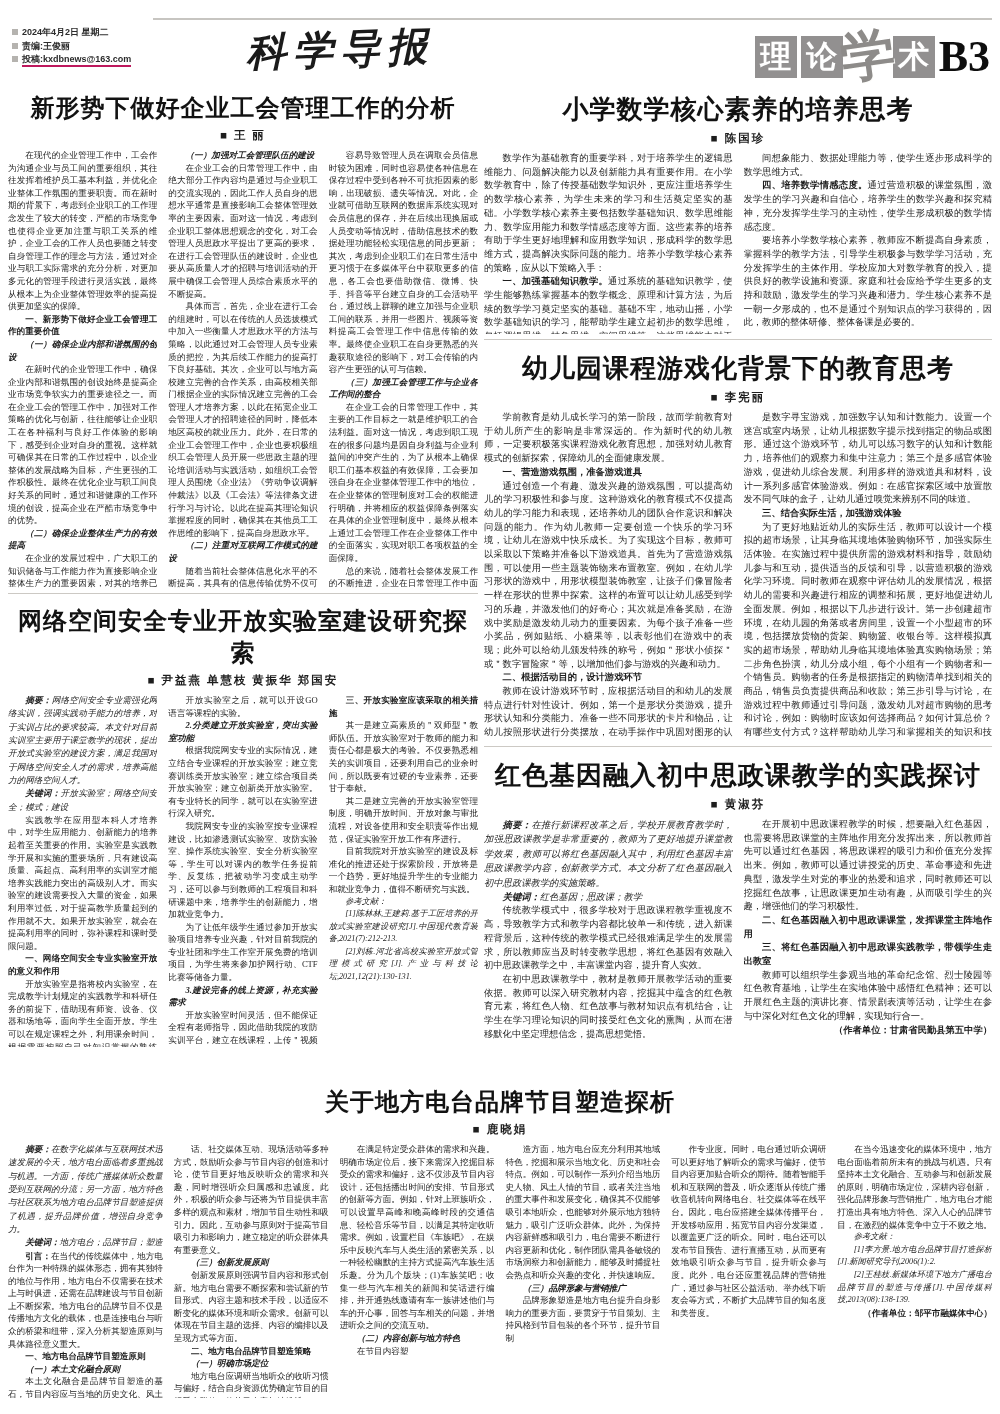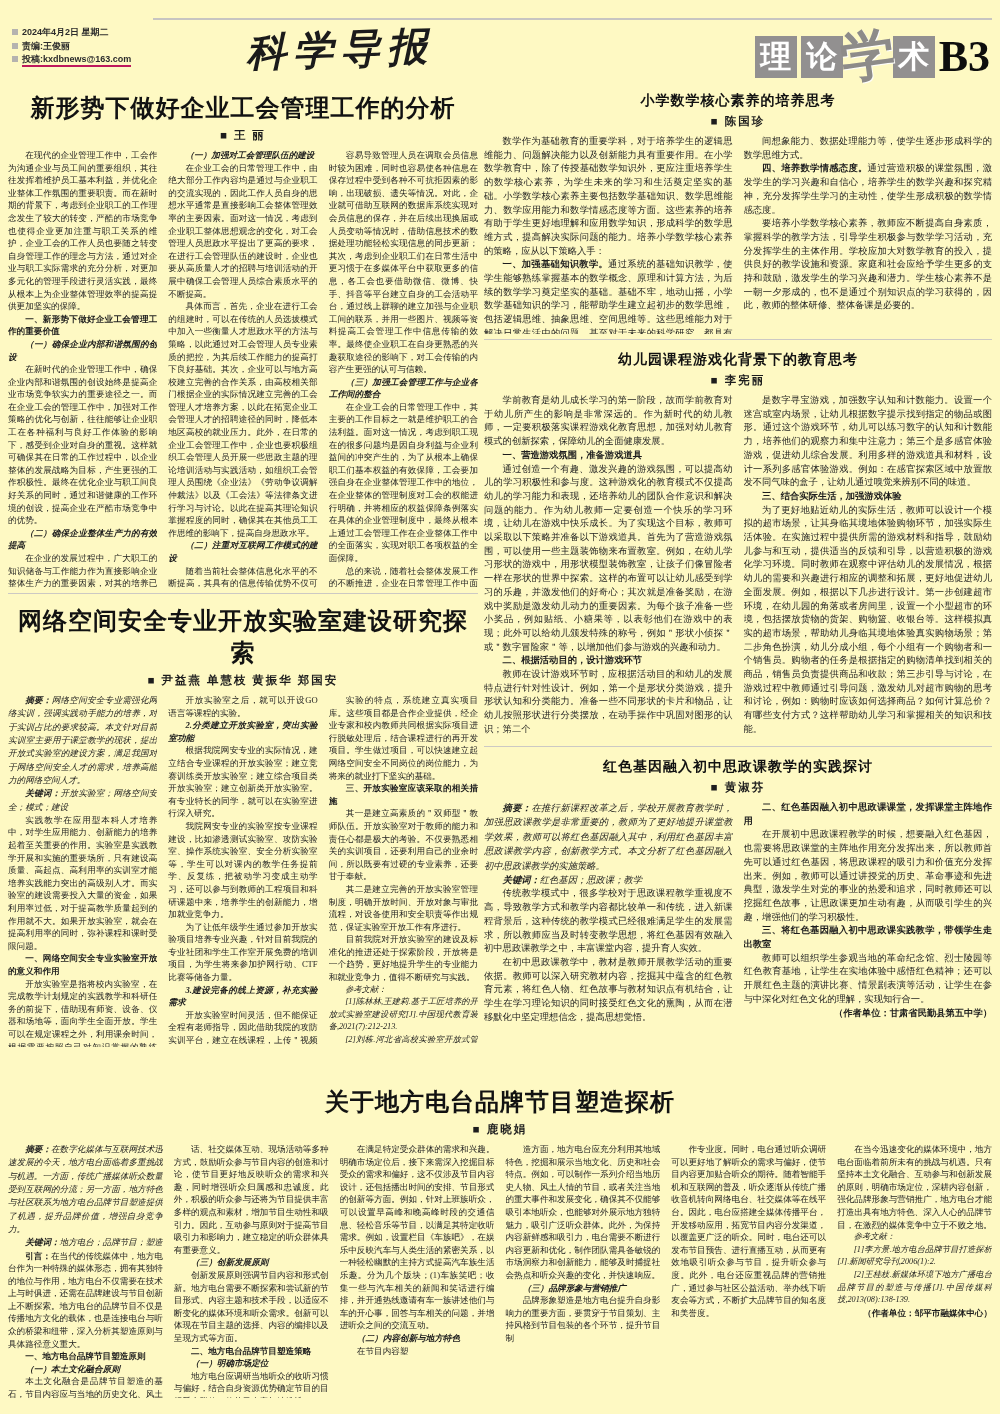--- a/index.html
+++ b/index.html
@@ -1,16 +1,16 @@
 <!DOCTYPE html>
 <html><head>
 <meta charset="utf-8">
 <style>
   html,body{margin:0;padding:0;background:#e8e6e2;}
-  .page{position:relative;width:1000px;height:1414px;margin:0 auto;background:#fef9c3;
+  .page{position:relative;width:1000px;height:1414px;margin:0 auto;background:#ffffff;
         font-family:"Liberation Serif","DejaVu Serif",serif;color:#1d1d1d;overflow:hidden;
         box-sizing:border-box;padding:0 8px;}
   
   .hdr{position:relative;height:86px;}
   .top-rule{position:absolute;left:145px;right:0;top:18px;border-top:2px solid #c7c5c1;}
   .hdr-info{position:absolute;left:4px;top:26px;font-size:9px;line-height:13.5px;font-weight:700;color:#2c2c2c;
             font-family:"Liberation Sans",sans-serif;}
   .hdr-info .row{white-space:nowrap;}
   .hdr-info .sq{display:inline-block;width:6px;height:6px;background:#b5b3af;margin-right:4px;}
   .hdr-info .mail{border-bottom:2px solid #be185d;padding-bottom:1px;}
@@ -26,21 +26,21 @@
   .halves{display:flex;gap:6px;}
   .half-l{width:470px;flex:none;}
   .half-r{flex:1;min-width:0;}
   .rule{border-top:1px solid #ccc9c4;margin:5px 0;}
   article{overflow:hidden;}
   .a1{height:502px;} .a4{height:448px;}
   .a2{height:248px;} .a3{height:396px;} .a5{height:322px;}
   .a6{height:318px;margin-top:6px;}
   .atitle{text-align:center;font-weight:700;font-family:"Liberation Sans","DejaVu Sans",sans-serif;
           color:#121212;margin:6px 0 0;letter-spacing:1px;}
-  .t-lg{font-size:24px;} .t-md{font-size:14px;}
+  .t-lg{font-size:24px;} .t-md{font-size:26px;}
   .byline{text-align:center;font-size:11.5px;font-weight:700;margin:4px 0 6px;letter-spacing:2px;}
   .cols{display:flex;gap:11px;align-items:stretch;}
   .col{flex:1;min-width:0;overflow:hidden;}
   .fs-s{font-size:8.6px;line-height:12.6px;}
   .fs-m{font-size:9.3px;line-height:13.7px;}
   
   .blk{margin:0;padding:0;text-align:justify;}
   .t-p,.t-h,.t-h2,.t-k,.t-ref{text-indent:2em;}
   .t-h{font-weight:700;font-family:"Liberation Sans","DejaVu Sans",sans-serif;}
   .t-h2{font-weight:700;font-style:italic;}
@@ -116,21 +116,20 @@
           <div class="col">
               <p class="blk t-p">开放实验室之后，就可以开设GO语言等课程的实验。</p>
               <p class="blk t-h2">2.分类建立开放实验室，突出实验室功能</p>
               <p class="blk t-p">根据我院网安专业的实际情况，建立结合专业课程的开放实验室；建立竞赛训练类开放实验室；建立综合项目类开放实验室；建立创新类开放实验室。有专业特长的同学，就可以在实验室进行深入研究。</p>
               <p class="blk t-p">我院网安专业的实验室按专业课程建设，比如渗透测试实验室、攻防实验室、操作系统实验室、安全分析实验室等，学生可以对课内的教学任务提前学、反复练，把被动学习变成主动学习，还可以参与到教师的工程项目和科研课题中来，培养学生的创新能力，增加就业竞争力。</p>
               <p class="blk t-p">为了让低年级学生通过参加开放实验项目培养专业兴趣，针对目前我院的专业社团和学生工作室开展免费的培训项目，为学生将来参加护网行动、CTF比赛等储备力量。</p>
               <p class="blk t-h2">3.建设完备的线上资源，补充实验需求</p>
               <p class="blk t-p">开放实验室时间灵活，但不能保证全程有老师指导，因此借助我院的攻防实训平台，建立在线课程，上传＂视频＂资源，将实验过程中的重点、难点、易错点等录制成短视频，将实验室进行各类不同实训的注意事项录制成视频，学生就可以更加灵活地结合线上资源开展心仪的实验项目。</p>
             </div>
           <div class="col">
-              <p class="blk t-p">实验的特点，系统建立真实项目库。这些项目都是合作企业提供，经企业专家和校内教师共同根据实际项目进行脱敏处理后，结合课程进行的再开发项目。学生做过项目，可以快速建立起网络空间安全不同岗位的岗位能力，为将来的就业打下坚实的基础。</p>
               <p class="blk t-h">三、开放实验室应该采取的相关措施</p>
               <p class="blk t-p">其一是建立高素质的＂双师型＂教师队伍。开放实验室对于教师的能力和责任心都是极大的考验。不仅要熟悉相关的实训项目，还要利用自己的业余时间，所以既要有过硬的专业素养，还要甘于奉献。</p>
               <p class="blk t-p">其二是建立完善的开放实验室管理制度，明确开放时间、开放对象与审批流程，对设备使用和安全职责等作出规范，保证实验室开放工作有序进行。</p>
               <p class="blk t-p">目前我院对开放实验室的建设及标准化的推进还处于探索阶段，开放将是一个趋势，更好地提升学生的专业能力和就业竞争力，值得不断研究与实践。</p>
               <p class="blk t-ref">参考文献：</p>
               <p class="blk t-ref">[1]陈林林,王建莉.基于工匠培养的开放式实验室建设研究[J].中国现代教育装备,2021(7):212-213.</p>
               <p class="blk t-ref">[2]刘栋.河北省高校实验室开放式管理模式研究[J].产业与科技论坛,2021,12(21):130-131.</p>
             </div>
         </div>
       </article>
@@ -176,22 +175,22 @@
         <h1 class="atitle t-md">红色基因融入初中思政课教学的实践探讨</h1>
         <div class="byline"><span>■ 黄淑芬</span></div>
         <div class="cols fs-m">
           <div class="col">
               <p class="blk t-k"><b>摘要：</b>在推行新课程改革之后，学校开展教育教学时，加强思政课教学是非常重要的，教师为了更好地提升课堂教学效果，教师可以将红色基因融入其中，利用红色基因丰富思政课教学内容，创新教学方式。本文分析了红色基因融入初中思政课教学的实施策略。</p>
               <p class="blk t-k"><b>关键词：</b>红色基因；思政课；教学</p>
               <p class="blk t-p">传统教学模式中，很多学校对于思政课程教学重视度不高，导致教学方式和教学内容都比较单一和传统，进入新课程背景后，这种传统的教学模式已经很难满足学生的发展需求，所以教师应当及时转变教学思想，将红色基因有效融入初中思政课教学之中，丰富课堂内容，提升育人实效。</p>
               <p class="blk t-p">在初中思政课教学中，教材是教师开展教学活动的重要依据。教师可以深入研究教材内容，挖掘其中蕴含的红色教育元素，将红色人物、红色故事与教材知识点有机结合，让学生在学习理论知识的同时接受红色文化的熏陶，从而在潜移默化中坚定理想信念，提高思想觉悟。</p>
             </div>
           <div class="col">
+              <p class="blk t-p">在开展初中思政课程教学的时候，想要融入红色基因，也需要将思政课堂的主阵地作用充分发挥出来，所以教师首先可以通过红色基因，将思政课程的吸引力和价值充分发挥出来。例如，教师可以通过讲授党的历史、革命事迹和先进典型，激发学生对党的事业的热爱和追求，同时教师还可以挖掘红色故事，让思政课更加生动有趣，从而吸引学生的兴趣，增强他们的学习积极性。</p>
               <p class="blk t-h">二、红色基因融入初中思政课课堂，发挥课堂主阵地作用</p>
-              <p class="blk t-p">在开展初中思政课程教学的时候，想要融入红色基因，也需要将思政课堂的主阵地作用充分发挥出来，所以教师首先可以通过红色基因，将思政课程的吸引力和价值充分发挥出来。例如，教师可以通过讲授党的历史、革命事迹和先进典型，激发学生对党的事业的热爱和追求，同时教师还可以挖掘红色故事，让思政课更加生动有趣，从而吸引学生的兴趣，增强他们的学习积极性。</p>
               <p class="blk t-h">三、将红色基因融入初中思政课实践教学，带领学生走出教室</p>
               <p class="blk t-p">教师可以组织学生参观当地的革命纪念馆、烈士陵园等红色教育基地，让学生在实地体验中感悟红色精神；还可以开展红色主题的演讲比赛、情景剧表演等活动，让学生在参与中深化对红色文化的理解，实现知行合一。</p>
               <p class="blk t-unit">（作者单位：甘肃省民勤县第五中学）</p>
             </div>
         </div>
       </article>
     </div>
   </div>
 
   <article class="a6">

